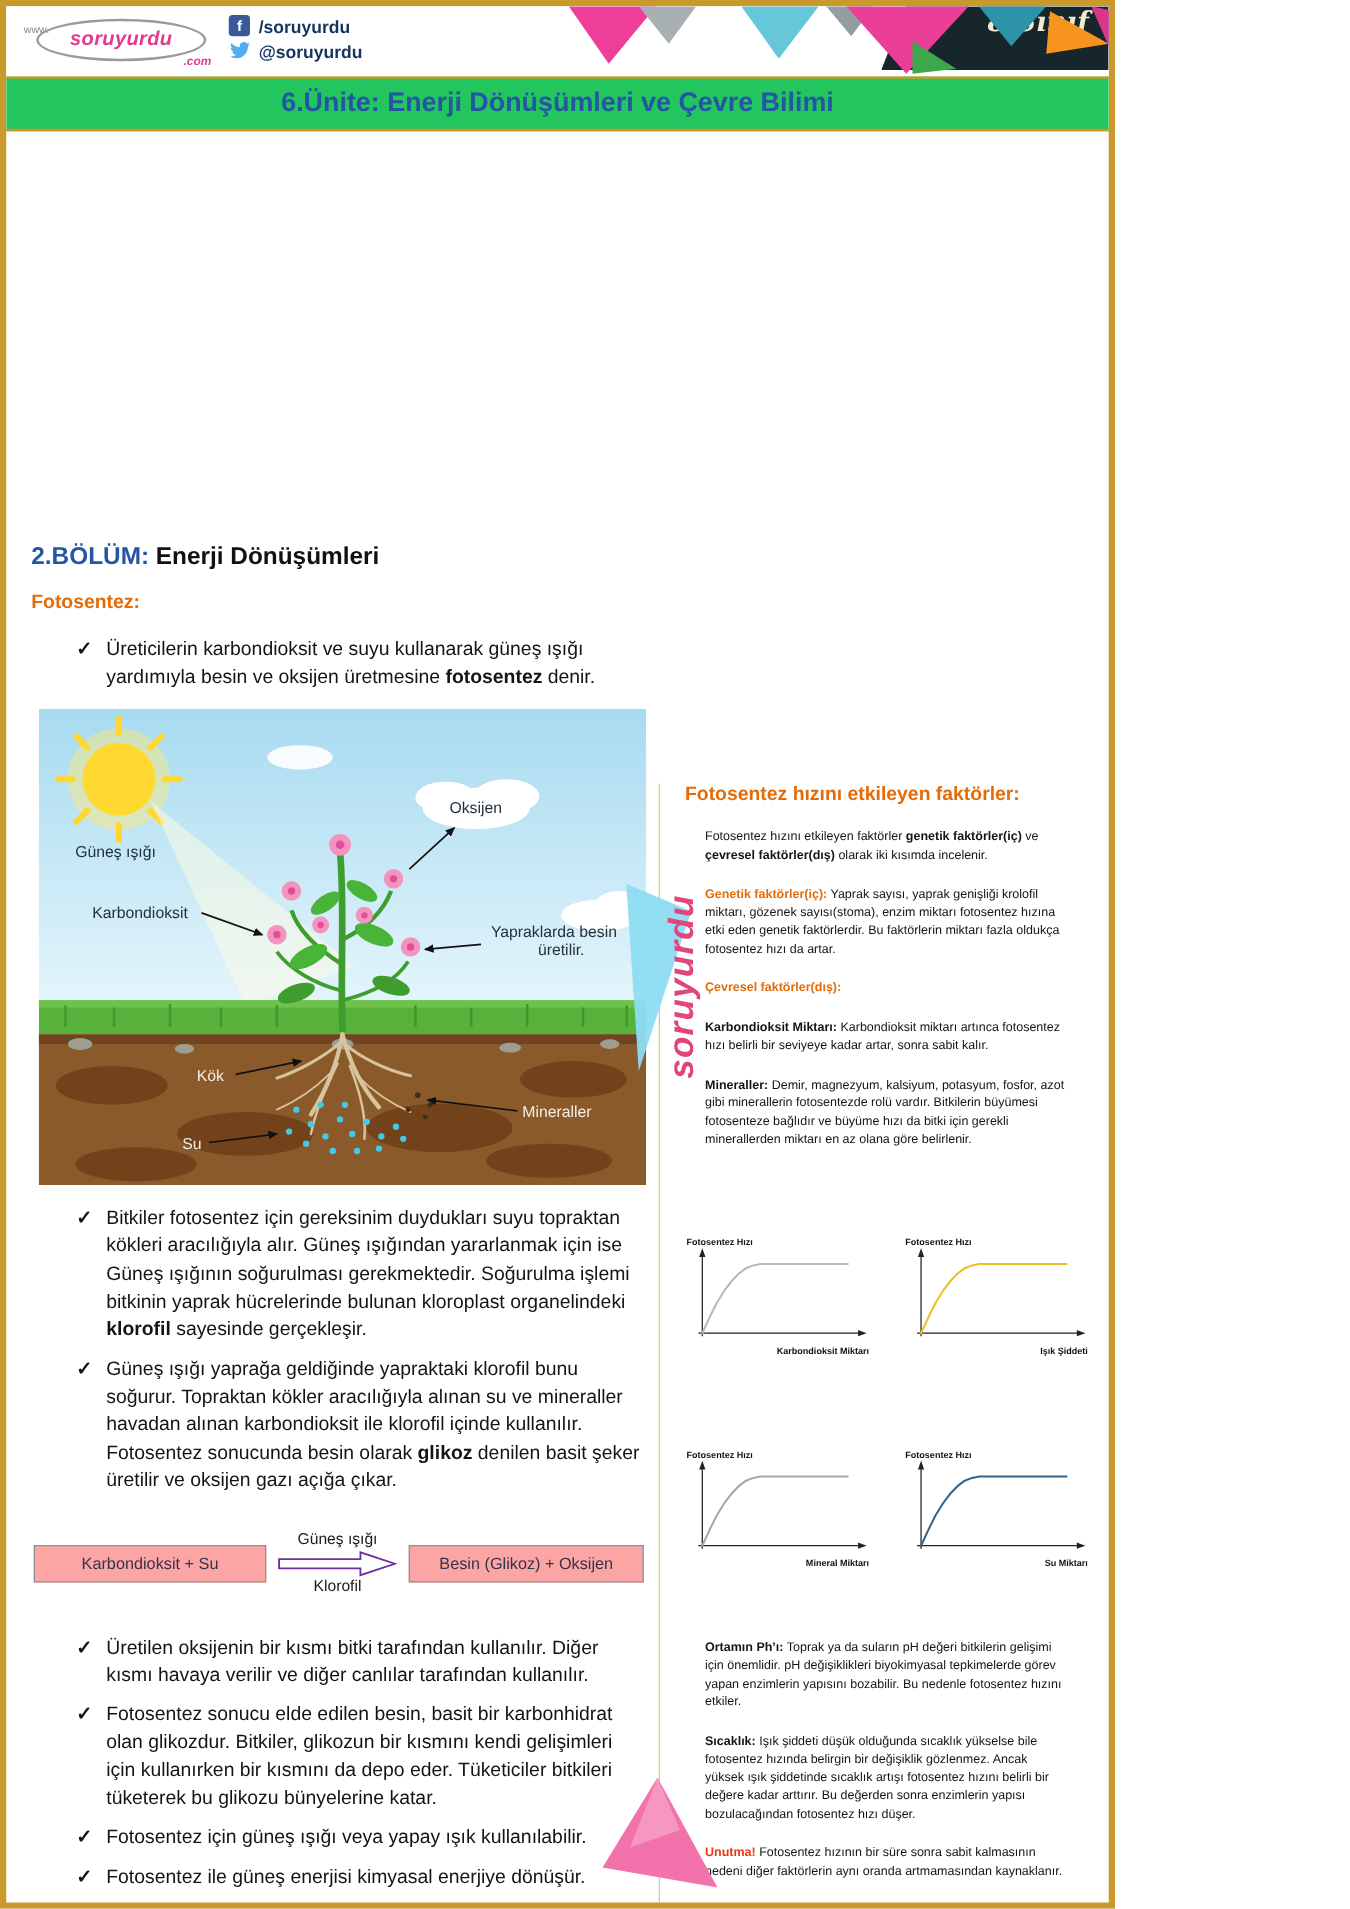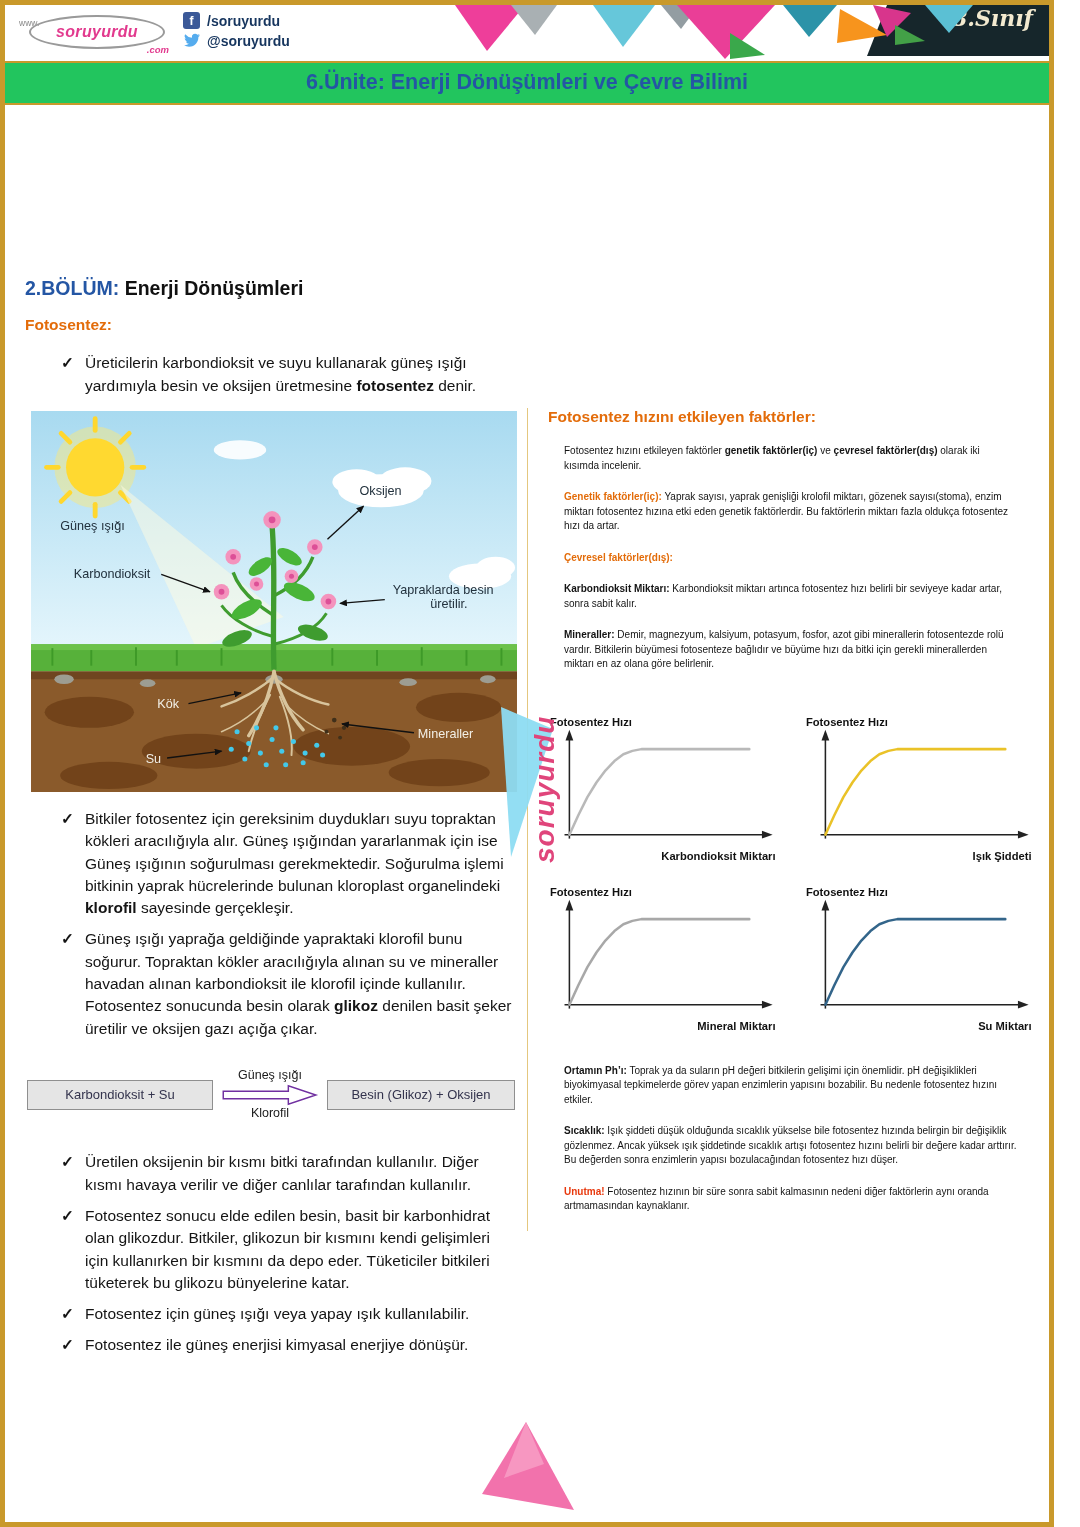--- a/index.html
+++ b/index.html
@@ -1,51 +1,51 @@
 <!DOCTYPE html>
 <html><head>
 <meta charset="utf-8">
 <style>
   *{margin:0;padding:0;box-sizing:border-box}
   html,body{background:#ffffff}
   body{width:1080px;height:1527px;font-family:"Liberation Sans",sans-serif;color:#141414}
-  .page{width:1054px;height:1527px;border:5px solid #c9992b;position:relative;background:#fff;display:flex;flex-direction:column;overflow:hidden}
+  .page{width:892px;height:1527px;border:5px solid #c9992b;position:relative;background:#fff;display:flex;flex-direction:column;overflow:hidden}
 
   
   .topbar{height:56px;position:relative;flex:0 0 auto;background:#fff}
   .logo{position:absolute;left:14px;top:5px;width:150px;height:46px}
   .logo-oval{position:absolute;left:10px;top:5px;right:4px;bottom:7px;border:2px solid #9a9a9a;border-radius:50%;display:flex;align-items:center;justify-content:center}
   .logo-name{color:#e23a8e;font-weight:bold;font-style:italic;font-size:16px;letter-spacing:.3px}
   .logo-www{position:absolute;left:0;top:8px;font-size:8.5px;color:#888}
   .logo-com{position:absolute;right:0;bottom:1px;font-size:9.5px;color:#e23a8e;font-style:italic;font-weight:bold}
   .social{position:absolute;left:178px;top:7px;display:flex;flex-direction:column;gap:3px}
   .social-row{display:flex;align-items:center;gap:7px;font-weight:bold;color:#16355e;font-size:14px}
   .fb-badge{width:17px;height:17px;border-radius:3px;background:#3b5998;color:#fff;font-weight:bold;display:flex;align-items:center;justify-content:center;font-size:12px}
   .tri-strip{position:absolute;left:420px;top:0;z-index:2}
   .grade-box{position:absolute;right:0;top:0;width:182px;height:51px;background:#16262b;clip-path:polygon(20px 0,100% 0,100% 100%,0 100%);display:flex;align-items:flex-start;justify-content:flex-end;padding-right:16px;z-index:1}
   .grade-text{color:#f3ead0;font-family:"DejaVu Serif",serif;font-style:italic;font-weight:bold;font-size:22px}
 
   
   .title-bar{flex:0 0 auto;border-top:2px solid #c9992b;border-bottom:2px solid #c9992b;background:#22c55e;text-align:center;padding:7px 17px 8px;color:#2456a4;font-weight:bold;font-size:21.5px}
 
   
-  .columns{flex:1;display:flex;padding:12px 16px 0 20px;align-items:center}
+  .columns{flex:1;display:flex;padding:12px 16px 0 20px;align-items:flex-end}
   .col-left{width:502px;flex:0 0 502px;padding-right:12px}
   .col-right{flex:1;border-left:1px solid #e4c77f;padding-left:20px}
 
   .section-title{font-size:19.5px;font-weight:bold;color:#111;margin:4px 0 16px}
   .section-title .blue{color:#2456a4}
   .orange-head{color:#e36c0a;font-weight:bold;font-size:15.5px;margin:0 0 18px}
   p.para{font-size:10px;line-height:1.45;margin:0 16px 17px;color:#141414}
   .bullet{display:flex;gap:11px;margin:0 0 9px 36px;font-size:15.5px;line-height:1.44;color:#141414}
   .bullet .check{font-weight:bold;flex:0 0 auto}
   .illu{margin:14px 0 16px 6px;width:486px;height:381px;display:block}
 
   .equation{display:flex;align-items:center;margin:28px 0 30px 2px;gap:4px}
-  .eq-box{background:#e5e5e5;border:1px solid #8f8f8f;height:30px;display:flex;align-items:center;justify-content:center;font-size:13px;color:#33334d;text-align:center}
+  .eq-box{background:#fca5a5;border:1px solid #8f8f8f;height:30px;display:flex;align-items:center;justify-content:center;font-size:13px;color:#33334d;text-align:center}
   .eq-box.left{width:186px}
   .eq-box.right{width:188px}
   .eq-arrow{display:flex;flex-direction:column;align-items:center;font-size:12.5px;color:#1a1a1a;width:106px;line-height:1.25}
 
   .charts-grid{display:grid;grid-template-columns:1fr 1fr;gap:16px 26px;margin:40px 0 28px}
   .mini-chart{height:154px}
   .mini-chart svg{display:block}
 
   .watermark{position:absolute;left:524px;top:858px;transform:rotate(-90deg);transform-origin:0 0;font-size:28px;font-weight:bold;font-style:italic;color:#e0457b;letter-spacing:1px;z-index:3;white-space:nowrap}
   .tri-mid{position:absolute;left:486px;top:702px;z-index:2}

